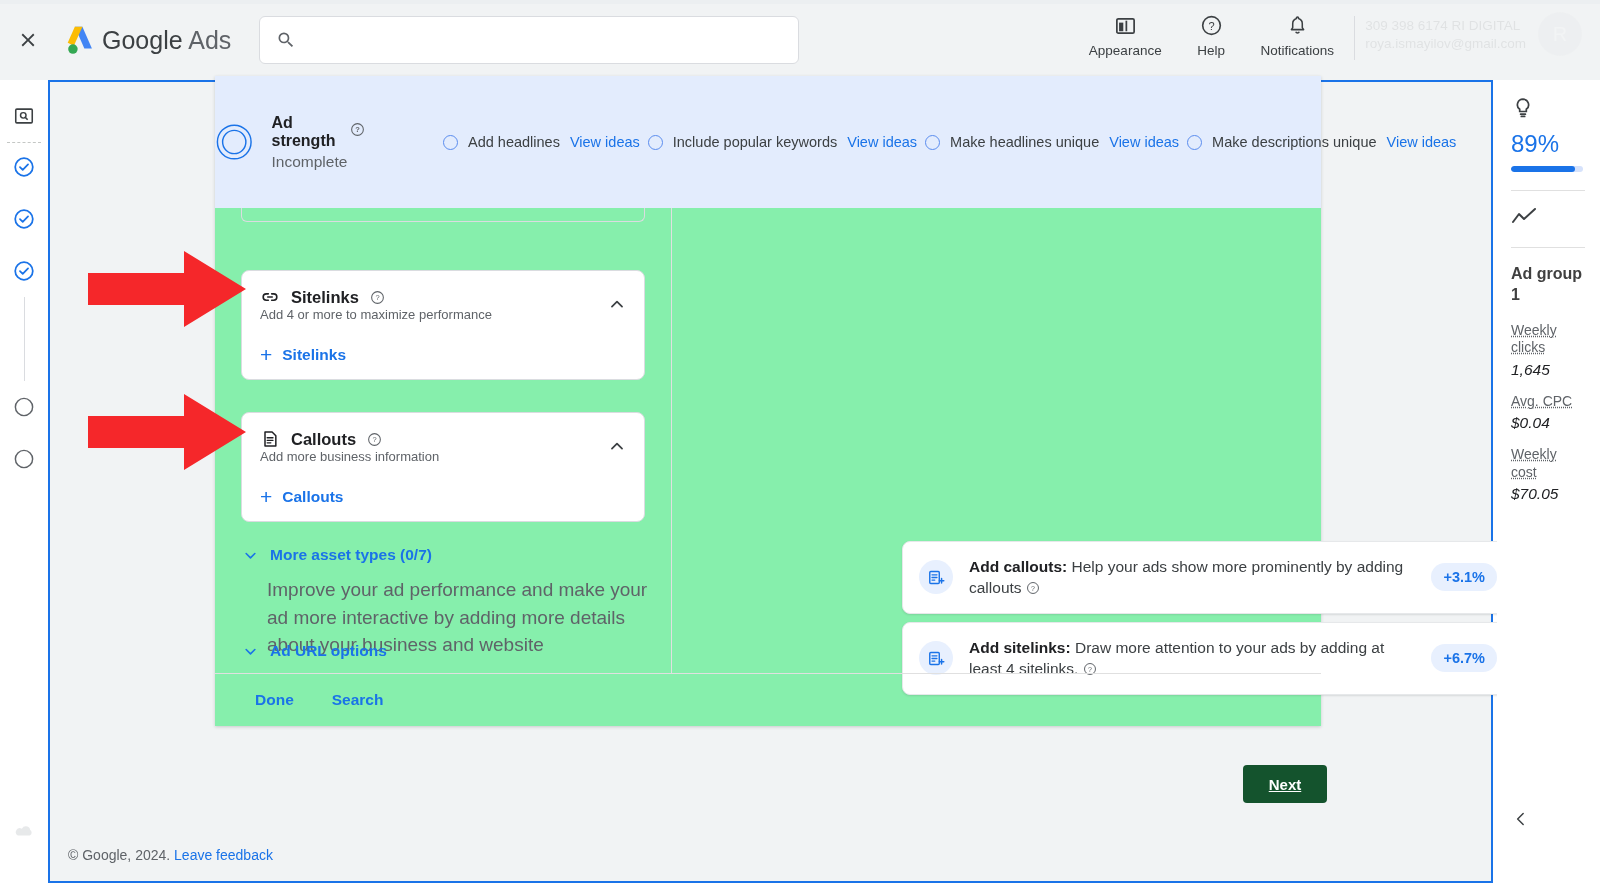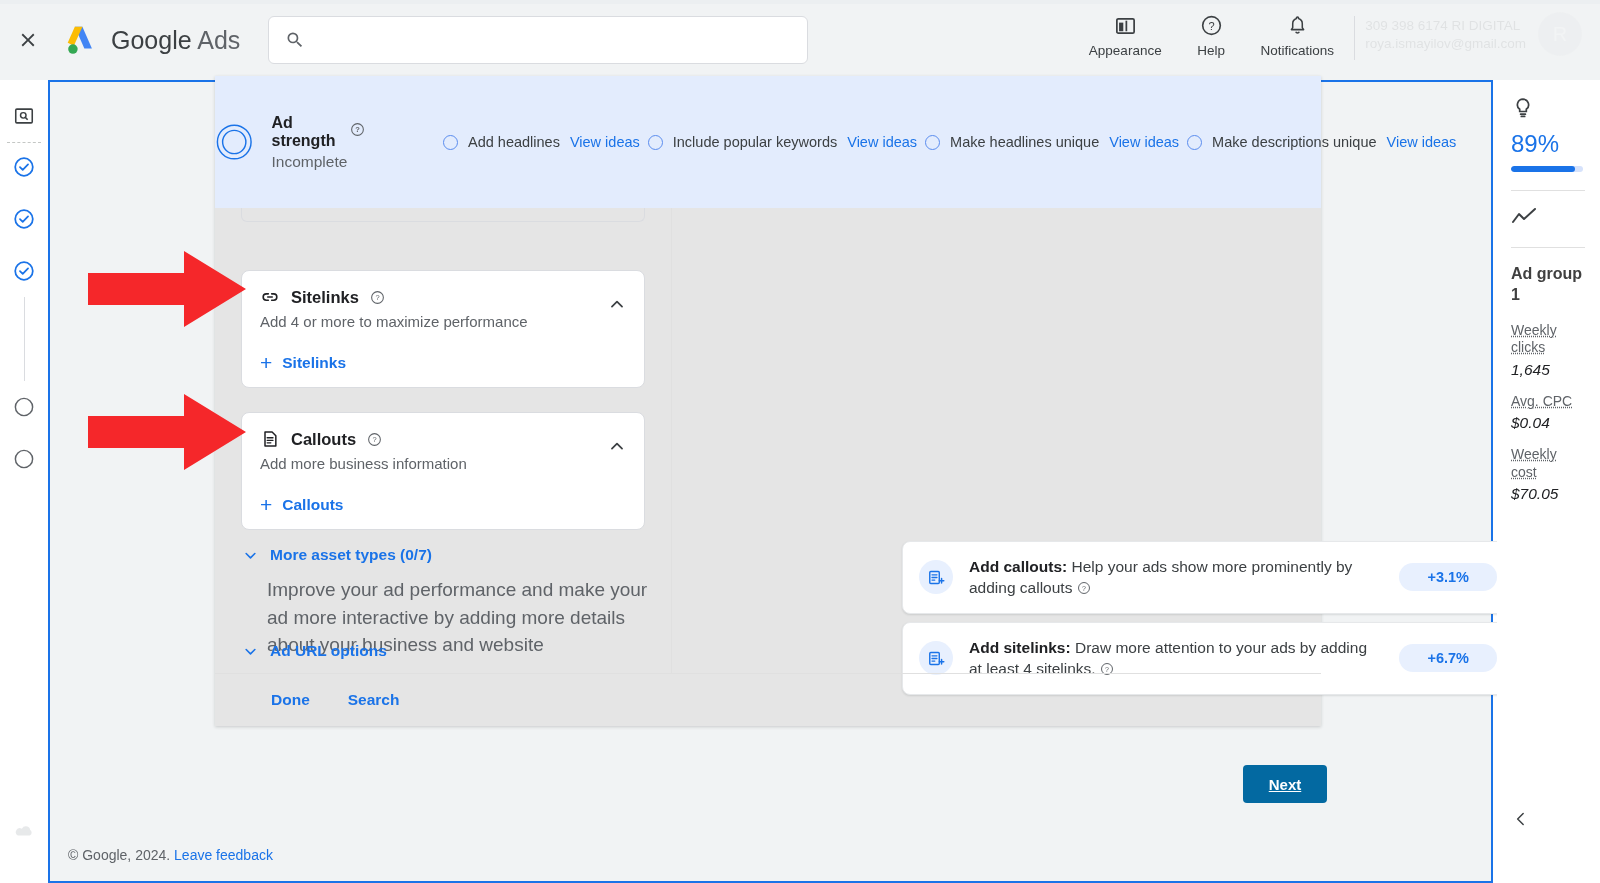--- a/index.html
+++ b/index.html
@@ -17,21 +17,21 @@
     background: #f1f3f4;
     display: flex; align-items: center;
   }
   .topbar-strip { position:absolute; left:0; top:0; width:1600px; height:4px; background:#eceff1; }
   .close-btn {
     width: 48px; height: 48px; margin-left: 4px;
     display:flex; align-items:center; justify-content:center;
     cursor:pointer; border-radius:50%;
   }
   .close-btn svg { width:22px; height:22px; }
-  .brand { display:flex; align-items:center; gap:11px; margin-left: 10px; }
+  .brand { display:flex; align-items:center; gap:2px; margin-left: 10px; }
   .brand-logo { width:38px; height:38px; }
   .brand-text { font-size: 25px; color:#3c4043; letter-spacing:0px; white-space:nowrap; }
   .brand-text .light { color:#5f6368; }
 
   .search-wrap {
     margin-left: 28px; width: 540px; height: 48px;
     border: 1px solid #dadce0; border-radius: 6px; background: #fff;
     display:flex; align-items:center; padding: 0 16px; gap: 12px;
   }
   .search-wrap svg { width:20px; height:20px; flex:none; }
@@ -95,41 +95,41 @@
   .sb-mid-text .t2 { font-size:15.5px; color:#5f6368; margin-top:3px; }
   .sb-right { margin-left: 78px; display:flex; flex-direction:row; gap:8px; }
   .sb-item { display:flex; align-items:center; gap:10px; }
   .sb-radio { width:15px; height:15px; border:1.6px solid #5b8def; border-radius:50%; flex:none; cursor:pointer; }
   .sb-item-label { font-size:14.5px; color:#3c4043; white-space:nowrap; }
   .sb-item-link { font-size:14.5px; color:#1a73e8; cursor:pointer; white-space:nowrap; }
 
   
   .editor {
     position:absolute; left:215px; top:76px; width:1106px; height:650px;
-    background:#e5e5e5; box-shadow: 0 1px 3px rgba(60,64,67,.22);
+    background:#86efac; box-shadow: 0 1px 3px rgba(60,64,67,.22);
   }
   .editor-body { position:absolute; left:0; top:132px; width:1106px; height: 465px; display:flex; }
   .editor-left { width: 457px; position:relative; border-right:1px solid #e0e0e0; }
   .editor-right { flex:1; position:relative; }
 
   .ghost-field {
     position:absolute; left:26px; top:-8px; width: 404px; height: 22px;
     border:1px solid #dadce0; border-top:none; border-radius:0 0 6px 6px;
   }
 
   .asset-card {
     position:absolute; left:26px; width:404px;
     border:1px solid #dadce0; border-radius:8px; background:#fff;
     padding: 16px 18px 14px 18px;
   }
   .ac-title { display:flex; align-items:center; gap:11px; }
   .ac-title .ac-icon { width:20px; height:20px; display:flex; align-items:center; justify-content:center; }
   .ac-title .ac-name { font-size:16.5px; font-weight:bold; color:#202124; }
   .ac-help { width:15px; height:15px; }
-  .ac-sub { font-size:15px; color:#5f6368; margin-top: 6px; }
+  .ac-sub { font-size:13px; color:#5f6368; }
   .ac-add { display:flex; align-items:center; gap:10px; margin-top:22px; cursor:pointer; }
   .ac-add .plus { font-size:21px; color:#1a73e8; line-height:1; }
   .ac-add .lbl { font-size:15.5px; color:#1a73e8; font-weight:bold; }
   .ac-chev { position:absolute; right:16px; top:22px; cursor:pointer; }
 
   .expander { position:absolute; left:26px; display:flex; align-items:flex-start; gap:10px; cursor:pointer; }
   .expander .exp-label { font-size:15.5px; color:#1a73e8; font-weight:bold; }
   .exp-desc {
     position:absolute; left:52px; width: 390px; font-size:19px; color:#5f6368; line-height:1.45;
   }
@@ -142,37 +142,37 @@
     display:flex; align-items:center; gap:16px; padding: 14px 16px;
   }
   .rec-icon {
     width:34px; height:34px; border-radius:50%; background:#e8f0fe; flex:none;
     display:flex; align-items:center; justify-content:center;
   }
   .rec-text { flex:1; font-size:15.5px; color:#3c4043; line-height:1.38; }
   .rec-text b { color:#202124; }
   .rec-badge {
     flex:none; background:#e8f0fe; color:#1a73e8; font-weight:bold;
-    font-size:14.5px; border-radius:14px; padding:6px 28px; white-space:nowrap;
+    font-size:14.5px; border-radius:14px; padding:6px 12px; white-space:nowrap;
   }
 
   .editor-footer {
     position:absolute; left:0; bottom:0; width:1106px; height:53px;
-    border-top:1px solid #e0e0e0; display:flex; align-items:center; gap:10px; padding-left:42px;
+    border-top:1px solid #e0e0e0; display:flex; align-items:center; gap:10px; padding-left:26px;
   }
   .foot-btn {
     font-size:15.5px; color:#1a73e8; font-weight:bold; background:none; border:none;
     padding: 8px 14px; border-radius:4px; cursor:pointer;
     font-family:"Liberation Sans", sans-serif;
   }
 
   
   .next-btn {
     position:absolute; left:1193px; top: 683px; width:84px; height:38px;
-    background:#0369a1; color:#fff; border:none; border-radius:4px;
+    background:#14532d; color:#fff; border:none; border-radius:4px;
     font-size:15px; font-weight:bold; cursor:pointer;
     font-family:"Liberation Sans", sans-serif;
     text-decoration:underline;
   }
 
   
   .page-footer {
     position:absolute; left:18px; bottom:18px; font-size:14px; color:#5f6368;
   }
   .page-footer a { color:#1a73e8; text-decoration:none; cursor:pointer; }

